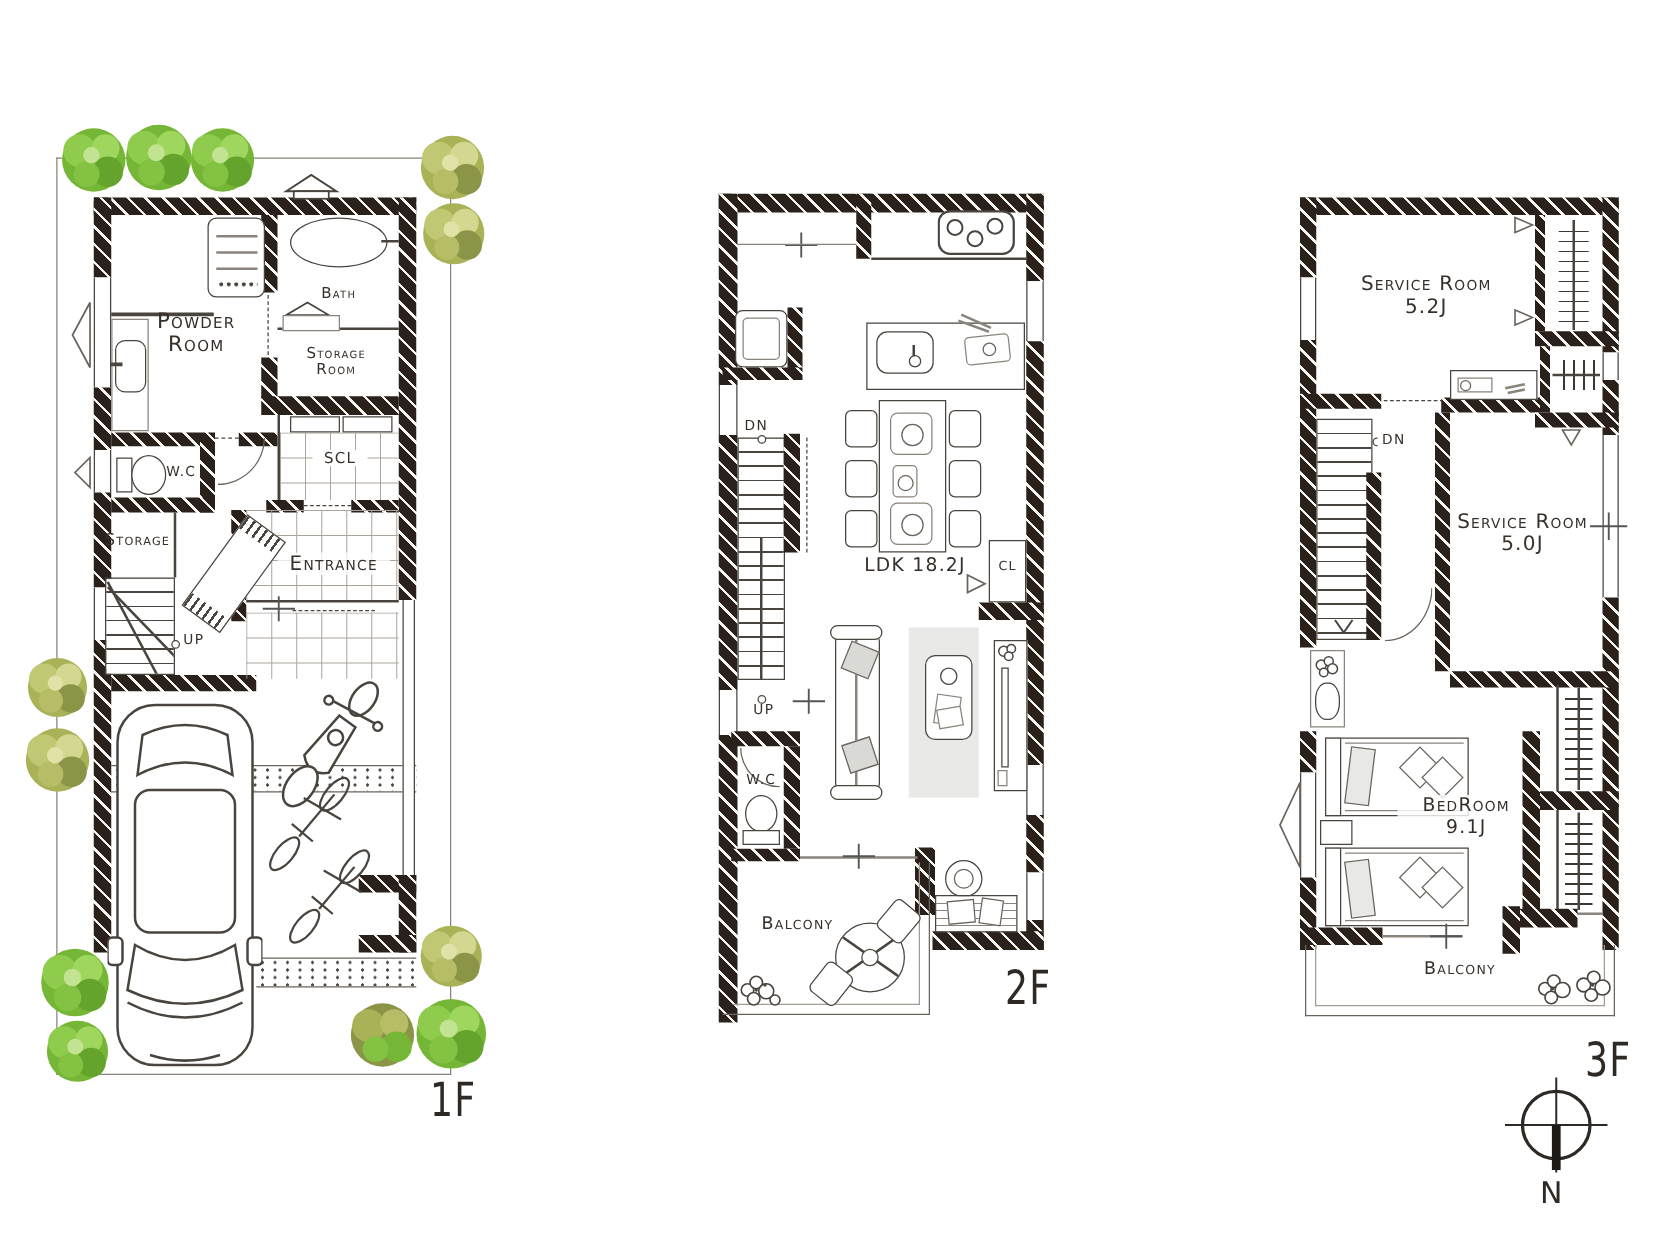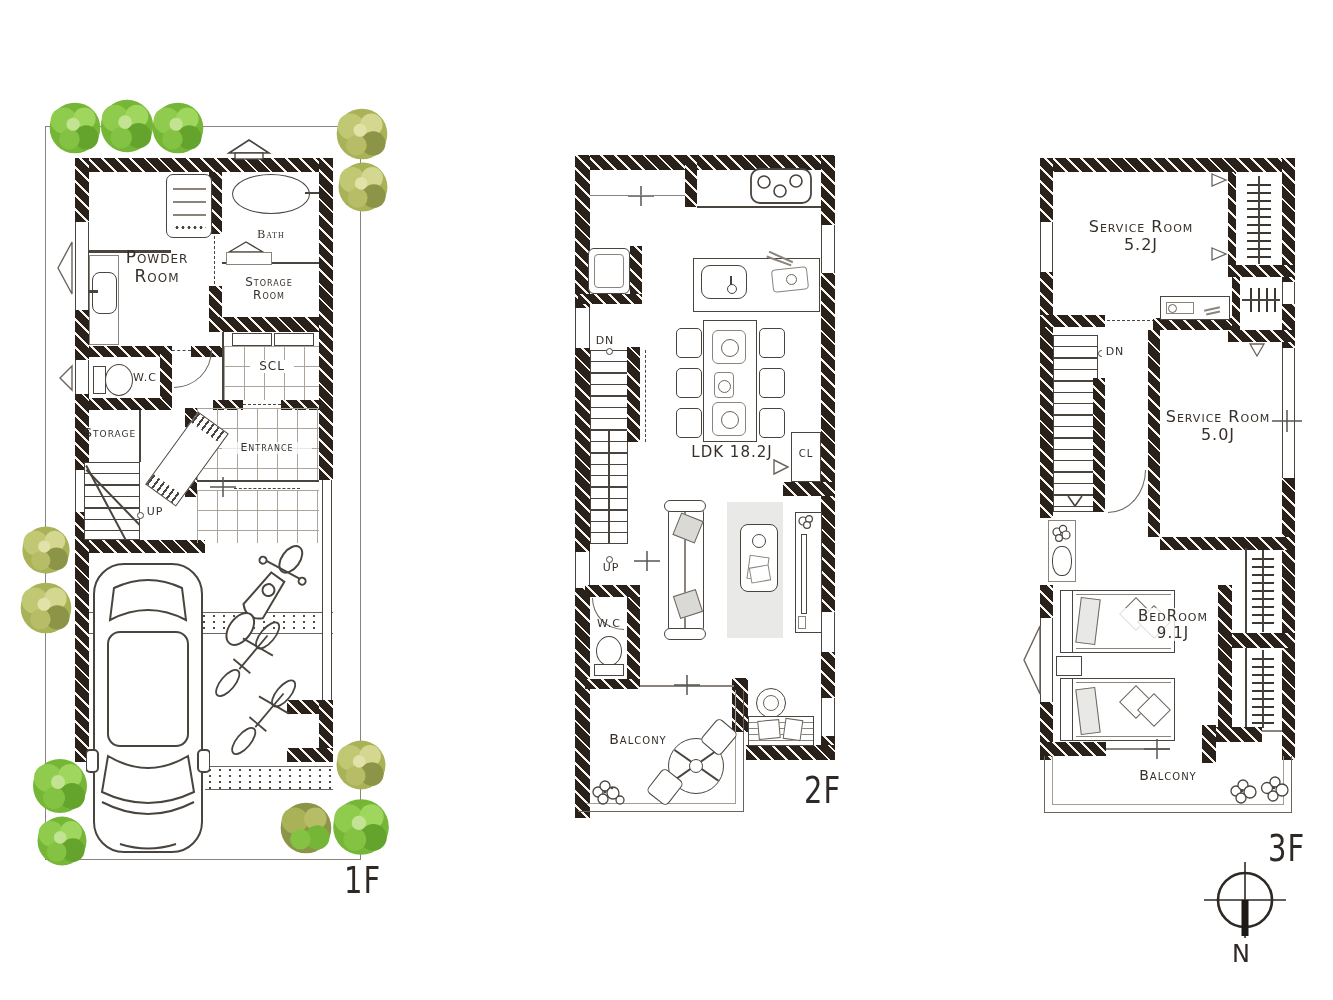--- a/index.html
+++ b/index.html
@@ -88,21 +88,21 @@
     <div class="boxl" style="left:89px;top:255px;width:30px;height:90px;"></div>
     <div class="box" style="left:92px;top:272px;width:25px;height:42px;border-radius:8px;"></div>
     <div class="ln" style="left:88px;top:290px;width:10px;height:3px;"></div>
     <div class="lbl" style="left:112px;top:248px;width:90px;font-size:17px;">
       <div>Powder</div>
       <div>Room</div>
     </div>
 
     <div class="box" style="left:232px;top:174px;width:78px;height:40px;border-radius:50%;"></div>
     <div class="ln" style="left:305px;top:192px;width:14px;height:2px;"></div>
-    <div class="lbl" style="left:238px;top:228px;width:66px;font-size:12px;font-family:Liberation Serif, serif;">Bath</div>
+    <div class="lbl" style="left:238px;top:228px;width:66px;font-size:12px;">Bath</div>
     <svg class="abs" style="left:226px;top:240px;" width="40" height="14" viewBox="0 0 40 14">
       <polygon points="3,12 20,2 37,12" fill="#fff" stroke="#4a443e" stroke-width="1.4"></polygon>
     </svg>
     <div class="boxl" style="left:226px;top:252px;width:46px;height:13px;"></div>
 
     <div class="lbl" style="left:224px;top:276px;width:90px;font-size:12px;">
       <div>Storage</div>
       <div>Room</div>
     </div>
 
@@ -119,21 +119,21 @@
     <div class="lbl" style="left:80px;top:426px;width:60px;font-size:13px;">Storage</div>
     <div class="ln" style="left:139px;top:410px;width:2px;height:52px;"></div>
     <div class="stairs" style="left:84px;top:462px;width:56px;height:78px;">
       <div style="position:absolute;left:2px;top:6px;width:96px;height:1.6px;background:#4a443e;transform:rotate(46deg);transform-origin:0 0;"></div>
       <div style="position:absolute;left:2px;top:2px;width:86px;height:1.6px;background:#4a443e;transform:rotate(62deg);transform-origin:0 0;"></div>
     </div>
     <div style="position:absolute;left:137px;top:512px;width:5px;height:5px;border-radius:50%;border:1.4px solid #4a443e;background:#fff;"></div>
     <div class="lbl" style="left:142px;top:506px;width:26px;font-size:11px;">UP</div>
 
     <div class="grid" style="left:197px;top:408px;width:122px;height:72px;"></div>
-    <div class="lbl" style="left:222px;top:442px;width:90px;font-size:11px;background:rgba(255,255,255,.75);">Entrance</div>
+    <div class="lbl" style="left:222px;top:442px;width:90px;font-size:16px;background:rgba(255,255,255,.75);">Entrance</div>
     <div class="ln" style="left:197px;top:480px;width:122px;height:2px;"></div>
     <div class="dash-h" style="left:234px;top:488px;width:66px;height:2px;"></div>
     <div class="grid" style="left:197px;top:490px;width:122px;height:53px;"></div>
     <svg class="abs" style="left:210px;top:474px;" width="26" height="26" viewBox="0 0 26 26">
         <line x1="0" y1="13" x2="26" y2="13" stroke="#555" stroke-width="1.5"></line>
         <line x1="13" y1="3" x2="13" y2="23" stroke="#555" stroke-width="1.5"></line>
       </svg>
 
     <div class="box" style="left:168px;top:414px;width:38px;height:90px;transform:rotate(36deg);">
       <div style="position:absolute;left:0;top:0;width:100%;height:12px;background:repeating-linear-gradient(90deg,#4a443e 0 2px,transparent 2px 6px);"></div>
@@ -524,21 +524,21 @@
     <div class="cushw" style="left:1124px;top:602px;width:24px;height:24px;transform:rotate(45deg);"></div>
     <div class="cushw" style="left:1142px;top:610px;width:24px;height:24px;transform:rotate(45deg);"></div>
     <div class="box" style="left:1056px;top:656px;width:26px;height:20px;"></div>
     <div class="box" style="left:1060px;top:678px;width:115px;height:63px;"></div>
     <div class="box" style="left:1060px;top:678px;width:13px;height:63px;"></div>
     <div class="lnl" style="left:1076px;top:682px;width:95px;height:1.4px;"></div>
     <div class="lnl" style="left:1076px;top:736px;width:95px;height:1.4px;"></div>
     <div class="cush" style="left:1078px;top:688px;width:20px;height:46px;transform:rotate(-7deg);background:#e8e8e6;"></div>
     <div class="cushw" style="left:1124px;top:690px;width:24px;height:24px;transform:rotate(45deg);"></div>
     <div class="cushw" style="left:1142px;top:698px;width:24px;height:24px;transform:rotate(45deg);"></div>
-    <div class="lbl" style="left:1118px;top:608px;width:110px;font-size:15px;background:rgba(255,255,255,.8);">
+    <div class="lbl" style="left:1118px;top:636px;width:110px;font-size:15px;background:rgba(255,255,255,.8);">
       <div>BedRoom</div>
       <div>9.1J</div>
     </div>
     <svg class="abs" style="left:1022px;top:624px;" width="20" height="72" viewBox="0 0 20 72">
         <polygon points="18,2 2,36 18,70" fill="#fff" stroke="#6b645c" stroke-width="1.4"></polygon>
       </svg>
 
     <div class="wall" style="left:1218px;top:585px;width:14px;height:145px;"></div>
     <div class="ln" style="left:1245px;top:548px;width:2px;height:182px;"></div>
     <div class="ticks-h" style="left:1252px;top:552px;width:22px;height:78px;"></div>

